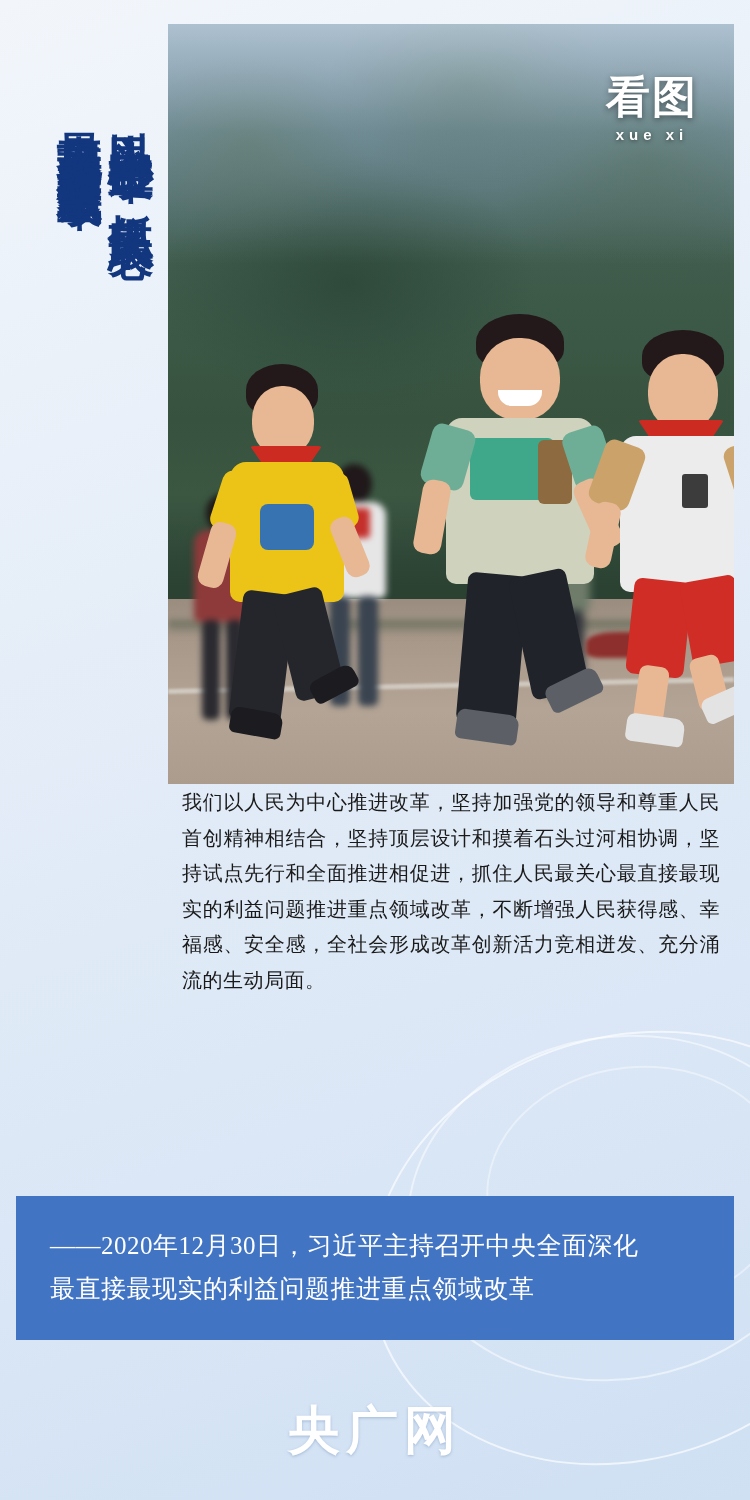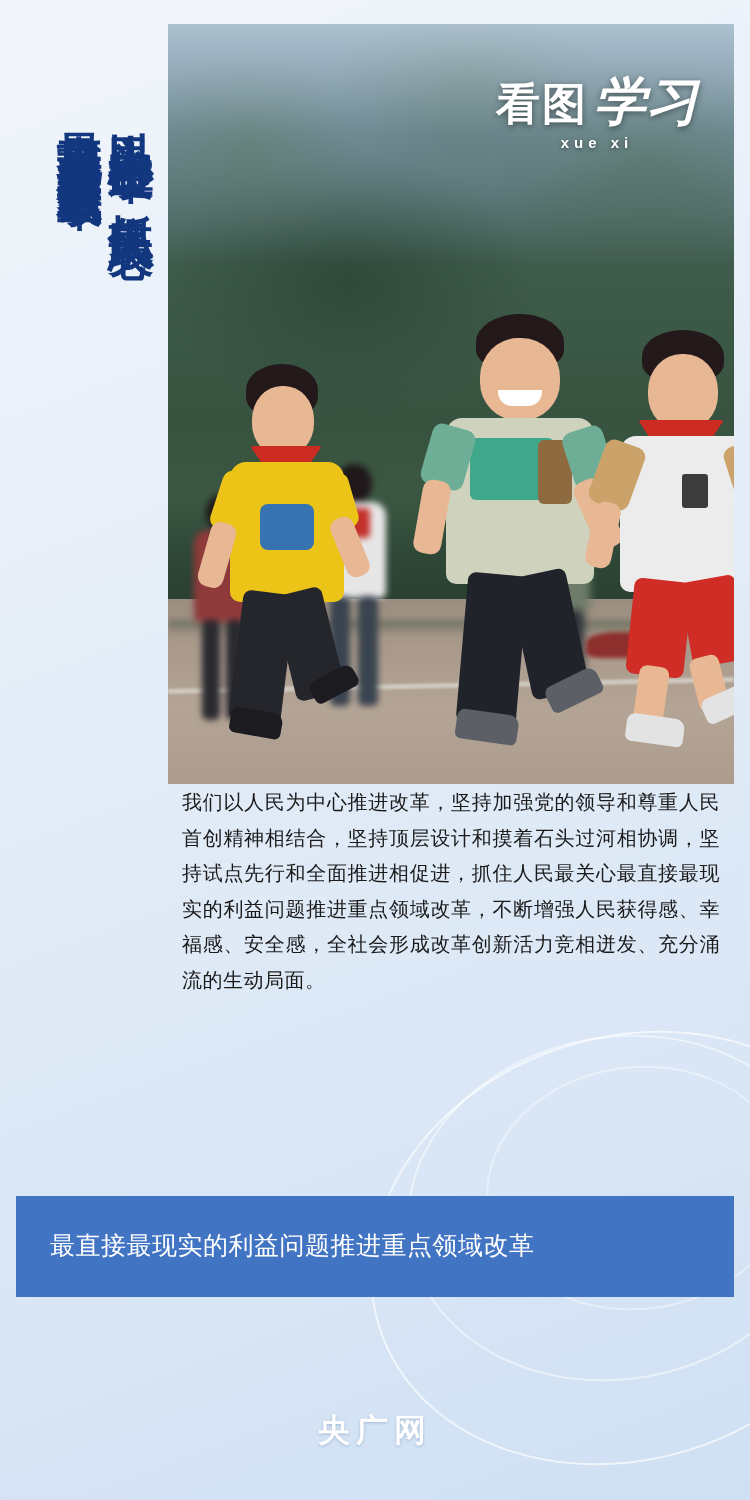--- a/index.html
+++ b/index.html
@@ -196,21 +196,21 @@
     bottom: 0;
     width: 750px;
     height: 138px;
     display: flex;
     align-items: center;
     justify-content: center;
   }
   .footer .brand {
     font-family: "Liberation Serif", serif;
     font-weight: bold;
-    font-size: 32px;
+    font-size: 52px;
     letter-spacing: 6px;
     color: #ffffff;
     text-shadow: 0 1px 3px rgba(120,150,190,0.55);
   }
 </style>
 </head>
 <body>
 
 <div class="poster">
 
@@ -296,34 +296,34 @@
       <div class="pants" style="left:96px; top:254px; width:56px; height:86px; background:#cf2d25; transform:rotate(-10deg);"></div>
       <div style="position:absolute; left:46px; top:342px; width:30px; height:62px; background:#e8b894; border-radius:8px; transform:rotate(8deg);"></div>
       <div style="position:absolute; left:104px; top:332px; width:30px; height:54px; background:#e8b894; border-radius:8px; transform:rotate(-14deg);"></div>
       <div class="shoe" style="left:36px; top:392px; width:58px; height:28px; background:#e3e3e3; transform:rotate(8deg);"></div>
       <div class="shoe" style="left:112px; top:366px; width:54px; height:26px; background:#e3e3e3; transform:rotate(-24deg);"></div>
     </div>
 
     <div class="logo">
       <div class="cn">
         <span>看图</span>
-        <span class="brush">学习</span>
       </div>
       <div class="py">xue xi</div>
     </div>
   </div>
 
   <div class="title-col">
     <div class="title-line main">以人民为中心推进改革 抓住人民最关心</div>
     <div class="title-line sub">最直接最现实的利益问题推进重点领域改革</div>
   </div>
 
   <div class="quote">我们以人民为中心推进改革，坚持加强党的领导和尊重人民首创精神相结合，坚持顶层设计和摸着石头过河相协调，坚持试点先行和全面推进相促进，抓住人民最关心最直接最现实的利益问题推进重点领域改革，不断增强人民获得感、幸福感、安全感，全社会形成改革创新活力竞相迸发、充分涌流的生动局面。</div>
 
   <div class="source">
+    <div>——2020年12月30日，习近平主持召开中央全面深化</div>
     <div>最直接最现实的利益问题推进重点领域改革</div>
   </div>
 
   <div class="footer">
     <div class="brand">央广网</div>
   </div>
 
 </div>
 
 </body></html>

